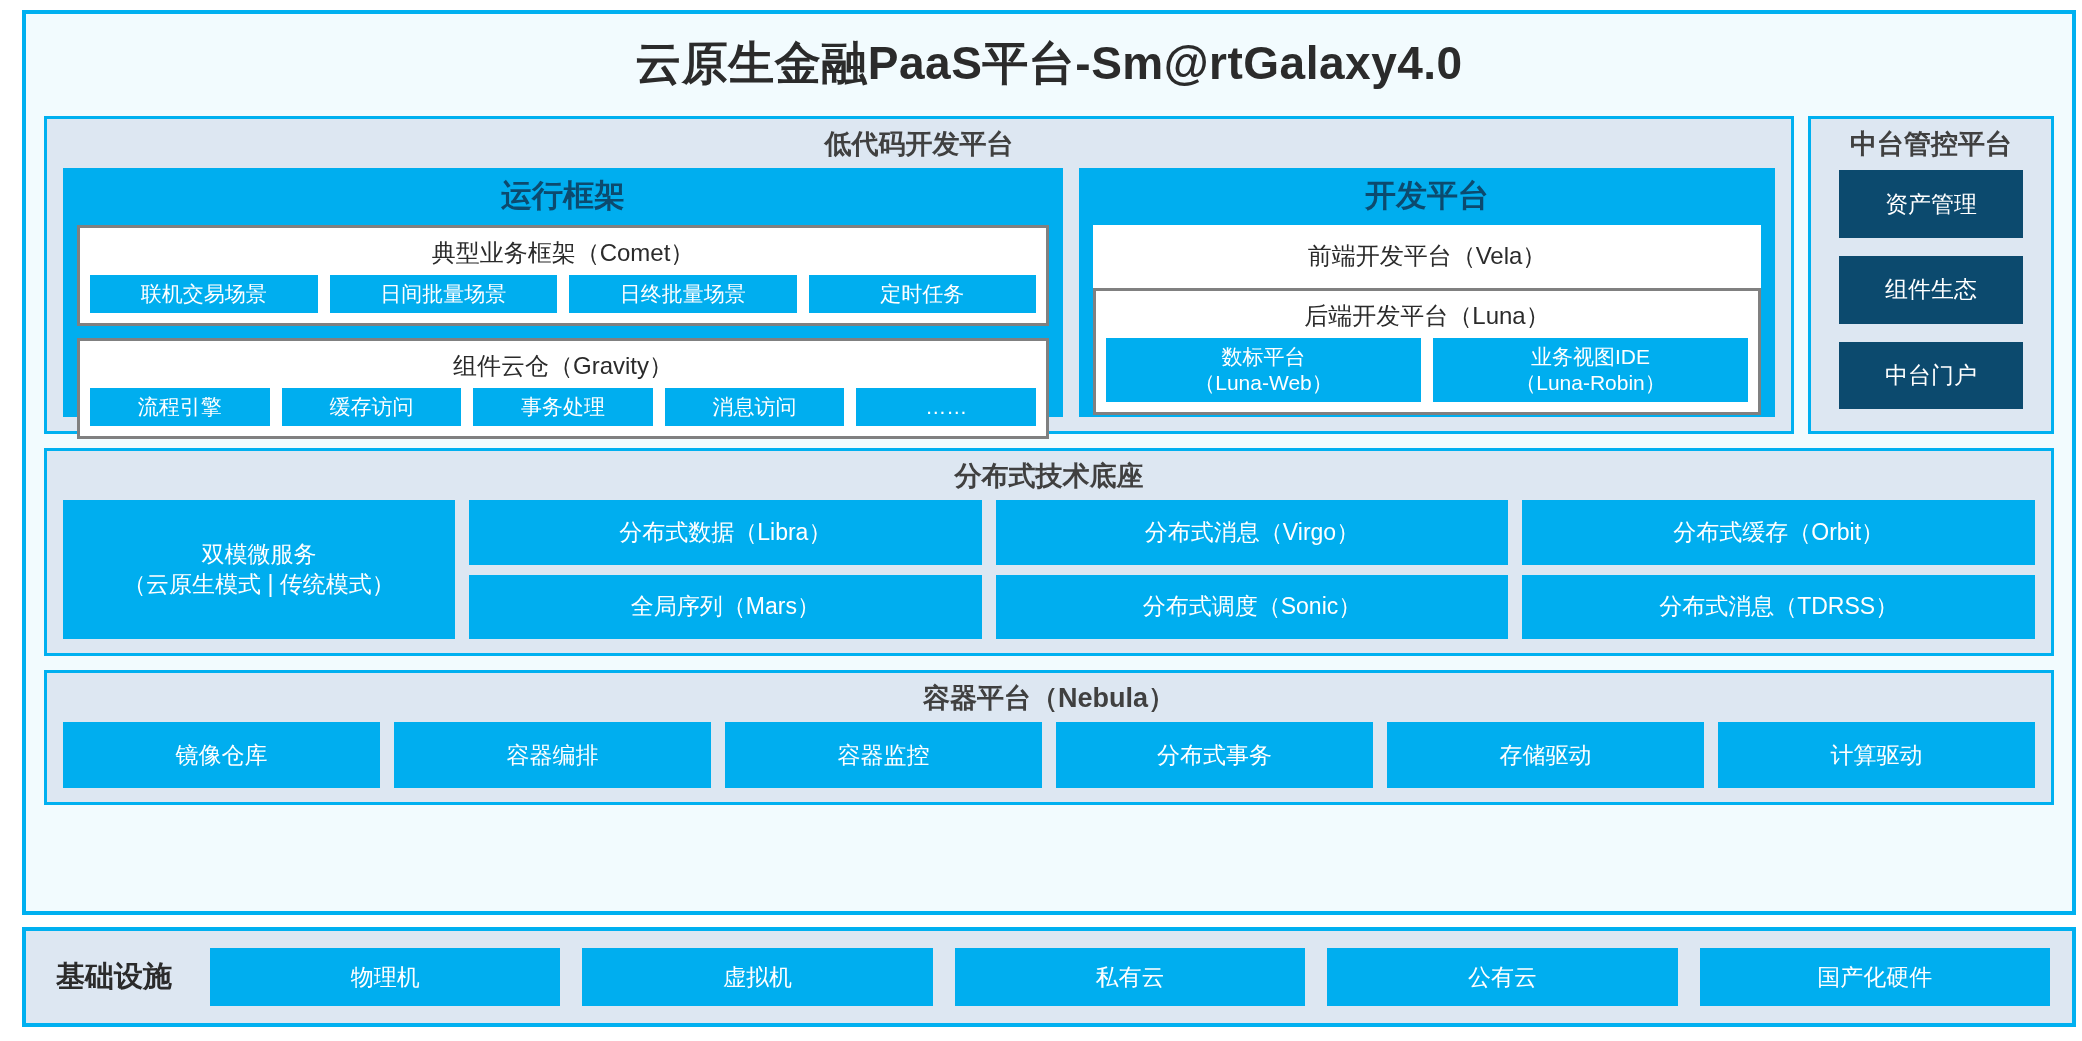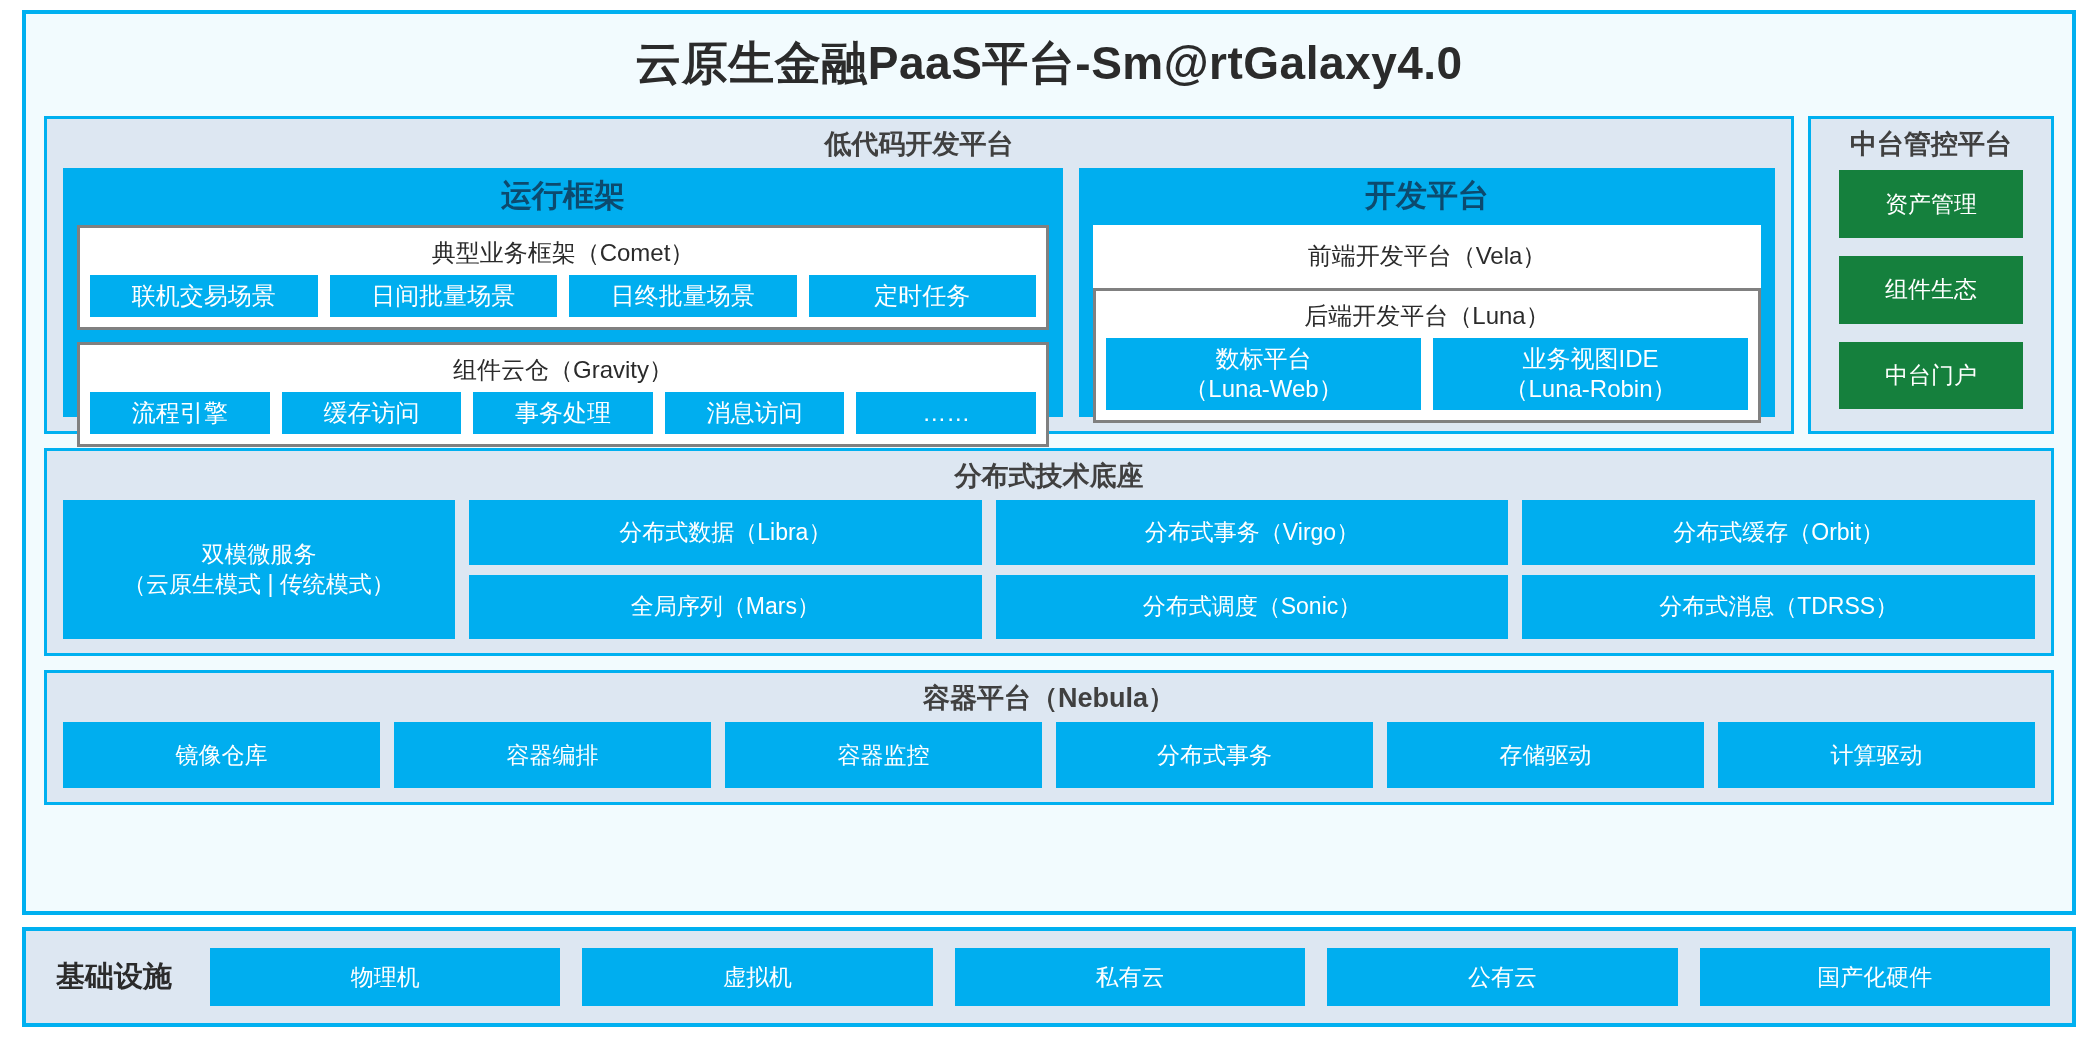--- a/index.html
+++ b/index.html
@@ -114,21 +114,21 @@
   .chip-row { display: flex; gap: 12px; flex: 1 1 auto; }
 
   
   .chip {
     background: #00aeef;
     color: #ffffff;
     display: flex;
     align-items: center;
     justify-content: center;
     text-align: center;
-    font-size: 24px;
+    font-size: 21px;
     line-height: 1.25;
     padding: 6px 4px;
     flex: 1 1 0;
     min-width: 0;
     white-space: nowrap;
   }
   .chip.two-line { white-space: normal; }
 
   
   .velabar {
@@ -144,21 +144,21 @@
 
   
   .mid-body {
     display: flex;
     flex-direction: column;
     gap: 18px;
     padding: 2px 28px 22px 28px;
     flex: 1 1 auto;
   }
   .mid-chip {
-    background: #15803d;
+    background: #0c4a6e;
     color: #ffffff;
     font-size: 23px;
     display: flex;
     align-items: center;
     justify-content: center;
     flex: 1 1 0;
     white-space: nowrap;
   }
 
   
@@ -334,21 +334,21 @@
             </div>
           </div>
         </div>
 
         <div class="dist-col">
           <div class="dist-chip">分布式数据（Libra）</div>
           <div class="dist-chip">全局序列（Mars）</div>
         </div>
 
         <div class="dist-col">
-          <div class="dist-chip">分布式事务（Virgo）</div>
+          <div class="dist-chip">分布式消息（Virgo）</div>
           <div class="dist-chip">分布式调度（Sonic）</div>
         </div>
 
         <div class="dist-col">
           <div class="dist-chip">分布式缓存（Orbit）</div>
           <div class="dist-chip">分布式消息（TDRSS）</div>
         </div>
 
       </div>
     </div>

